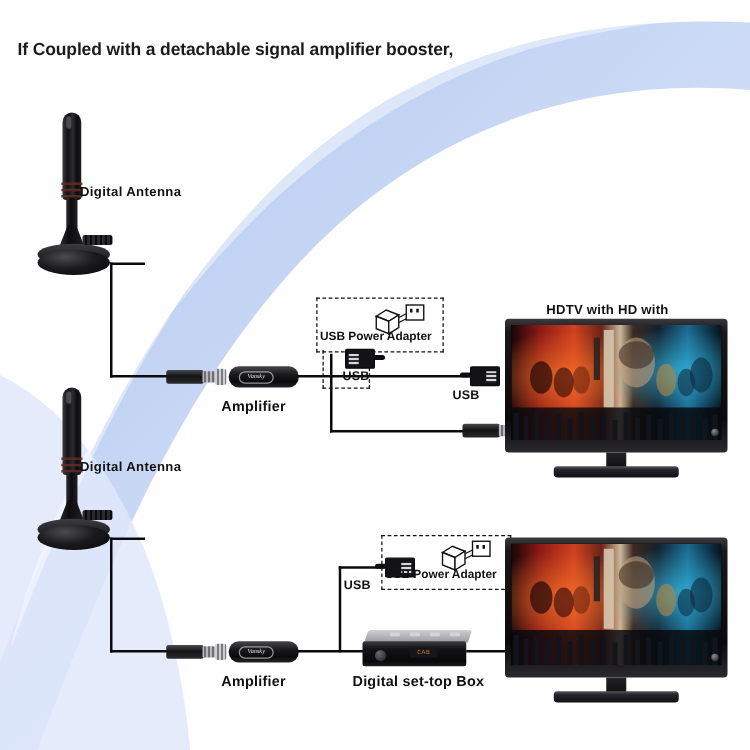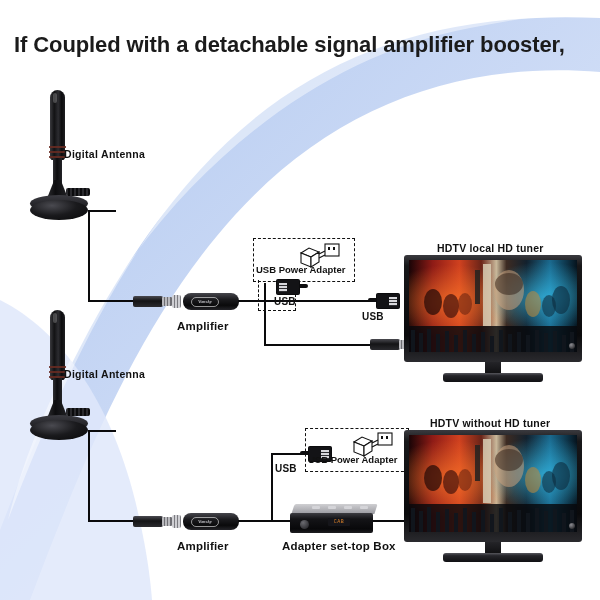--- a/index.html
+++ b/index.html
@@ -2,21 +2,21 @@
 <html><head>
 <meta charset="utf-8">
 <style>
   html,body{margin:0;padding:0;background:#fff;}
   body{font-family:"Liberation Sans",sans-serif;}
   #stage{position:relative;width:600px;height:600px;background:#ffffff;overflow:hidden;}
   #bgsvg{position:absolute;left:0;top:0;width:600px;height:600px;}
 
   .headline{
     position:absolute;left:14px;top:30px;width:575px;
-    font-size:22px;font-weight:bold;color:#1b1b1b;
+    font-size:14px;font-weight:bold;color:#1b1b1b;
     line-height:1.32;letter-spacing:-0.1px;
   }
   .headline div{white-space:nowrap;}
 
   .lbl{position:absolute;font-weight:bold;color:#111;white-space:nowrap;}
   .lbl-antenna{font-size:10.5px;letter-spacing:.3px;}
   .lbl-amp{font-size:11.5px;letter-spacing:.2px;}
   .lbl-usb{font-size:10px;letter-spacing:.2px;}
   .lbl-adapter{font-size:9.5px;letter-spacing:0px;}
   .lbl-stb{font-size:11.5px;letter-spacing:.2px;}
@@ -236,21 +236,21 @@
   <div class="lbl lbl-usb" style="left:274px;top:296px;">USB</div>
 
   <div class="usb-plug" style="left:368px;top:293px;">
     <div class="cord"></div>
     <div class="shell"></div>
   </div>
   <div class="lbl lbl-usb" style="left:362px;top:311px;">USB</div>
 
   <div class="coax-plug" style="left:370px;top:339px;"></div>
 
-  <div class="lbl lbl-tv" style="left:437px;top:242px;">HDTV local HD tuner</div>
+  <div class="lbl lbl-tv" style="left:437px;top:242px;">HDTV with HD with</div>
   <div class="tv" style="left:404px;top:255px;width:192px;height:130px;">
     <div class="tv-frame" style="width:178px;height:107px;">
       <div class="tv-screen">
         <svg viewBox="0 0 168 92" preserveAspectRatio="none" style="width:100%;height:100%;display:block;">
           <defs>
             <linearGradient id="scA" x1="0" y1="0" x2="1" y2="0">
               <stop offset="0%" stop-color="#190406"></stop>
               <stop offset="14%" stop-color="#8e1b16"></stop>
               <stop offset="30%" stop-color="#d0411f"></stop>
               <stop offset="43%" stop-color="#6b2418"></stop>
@@ -369,25 +369,24 @@
     <div class="stb-top"></div>
     <div class="stb-btn" style="left:22px;"></div>
     <div class="stb-btn" style="left:38px;"></div>
     <div class="stb-btn" style="left:54px;"></div>
     <div class="stb-btn" style="left:70px;"></div>
     <div class="stb-front">
       <div class="stb-knob"></div>
       <div class="stb-screen">CAB</div>
     </div>
   </div>
-  <div class="lbl lbl-stb" style="left:282px;top:540px;">Adapter  set-top Box</div>
+  <div class="lbl lbl-stb" style="left:282px;top:540px;">Digital  set-top Box</div>
 
   <div class="wire" style="left:373px;top:520px;width:38px;height:2.2px;"></div>
 
-  <div class="lbl lbl-tv" style="left:430px;top:417px;">HDTV without HD tuner</div>
   <div class="tv" style="left:404px;top:430px;width:192px;height:135px;">
     <div class="tv-frame" style="width:178px;height:112px;">
       <div class="tv-screen">
         <svg viewBox="0 0 168 97" preserveAspectRatio="none" style="width:100%;height:100%;display:block;">
           <rect width="168" height="97" fill="url(#scA)"></rect>
           <rect width="168" height="97" fill="url(#glowR)"></rect>
           <rect width="168" height="97" fill="url(#glowB)"></rect>
           <rect x="74" y="4" width="8" height="64" fill="#d8cdb4" opacity="0.85"></rect>
           <rect x="66" y="10" width="5" height="36" fill="#2a2420" opacity="0.9"></rect>
           <ellipse cx="100" cy="31" rx="15" ry="21" fill="#caa07c" opacity="0.55"></ellipse>

